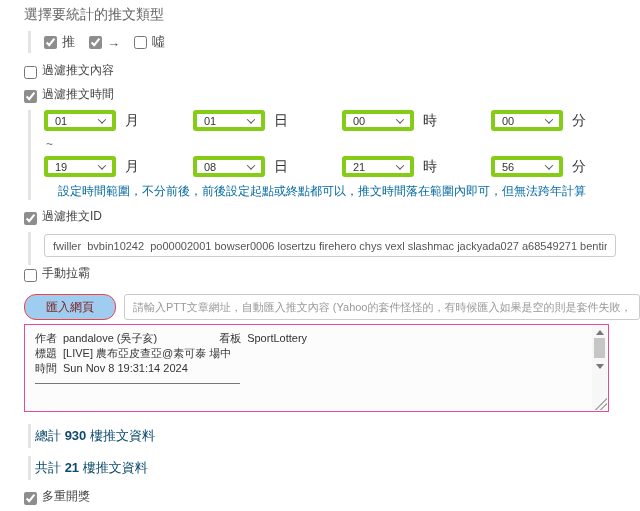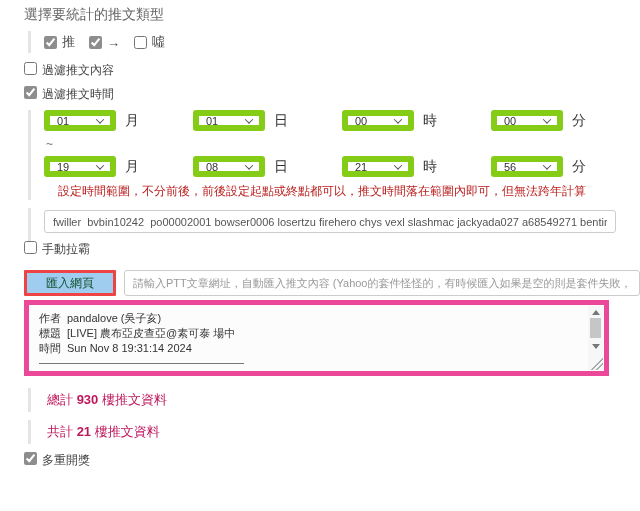--- a/index.html
+++ b/index.html
@@ -4,67 +4,67 @@
 <style>
   * { box-sizing: border-box; margin: 0; padding: 0; }
   html,body { width: 640px; height: 511px; overflow: hidden; background: #fff; }
   body { font-family: "Liberation Sans", "DejaVu Sans", sans-serif; color: #333; }
   .page { padding: 6px 0 0 24px; width: 640px; }
 
   .section-title { font-size: 14px; color: #666; margin-bottom: 7px; }
 
   .indent { border-left: 3px solid #e4e4e4; margin-left: 4px; padding-left: 13px; }
 
-  .check-row { display: flex; align-items: flex-start; font-size: 12px; color: #444; margin-bottom: 7px; }
+  .check-row { display: flex; align-items: flex-end; font-size: 12px; color: #444; margin-bottom: 7px; }
   .check-row input { margin-right: 5px; accent-color: #8d8d8d; }
   .types-row { height: 22px; margin-bottom: 9px; display: flex; align-items: center; }
   .types-row label { display: flex; align-items: center; margin-right: 14px; font-size: 13px; color: #444; }
   .types-row input { margin-right: 5px; accent-color: #8d8d8d; }
 
   .sel { display: inline-flex; align-items: center; justify-content: space-between;
-         width: 74px; height: 21px; border: 6px solid #84cc16; border-radius: 3px;
+         width: 74px; height: 21px; border: 4px solid #84cc16; border-radius: 3px;
          background: #fff; padding: 0 7px; font-size: 11px; color: #333; cursor: default; }
   .chev { width: 6px; height: 6px; border-right: 1.5px solid #555; border-bottom: 1.5px solid #555;
           transform: rotate(45deg) translate(-1px,-1px); }
   .time-row { display: flex; align-items: center; margin-bottom: 6px; }
   .time-unit { font-size: 14px; color: #333; margin-left: 9px; margin-right: 54px; }
   .tilde { font-size: 12px; color: #777; margin: 0 0 5px 2px; }
-  .hint { font-size: 12px; color: #b91c1c; margin: 3px 0 8px; padding-left: 14px; }
+  .hint { font-size: 12px; color: #0369a1; margin: 3px 0 8px; padding-left: 14px; }
 
   .id-input { width: 572px; height: 23px; border: 1px solid #ccc; border-radius: 3px;
               font-size: 11px; color: #555; padding: 0 8px; margin: 2px 0 8px;
               font-family: "Liberation Sans", "DejaVu Sans", sans-serif; }
 
   .import-row { display: flex; align-items: center; margin: 12px 0 4px; }
-  .btn { background: #9fcdf0; border: 3px solid #ef4444; color: #14532d; border-radius: 1px;
+  .btn { background: #9fcdf0; border: 1px solid #ef4444; color: #7f1d1d; border-radius: 12px;
          font-size: 12px; text-align: center; cursor: pointer;
          font-family: "Liberation Sans", "DejaVu Sans", sans-serif; }
   .btn-import { width: 92px; height: 26px; margin-right: 8px; }
   .url-input { flex: 1; width: 485px; height: 26px; border: 1px solid #ccc; border-radius: 3px;
                font-size: 11px; padding: 0 8px; color: #333;
                font-family: "Liberation Sans", "DejaVu Sans", sans-serif; }
   .url-input::placeholder { color: #999; }
 
-  .article-box { position: relative; width: 585px; height: 76px; border: 5px solid #ec4899;
+  .article-box { position: relative; width: 585px; height: 88px; border: 1px solid #ec4899;
                  background: #fcfcfc; padding: 6px 22px 0 10px; font-size: 11px; color: #333;
                  line-height: 15px; overflow: hidden; margin-bottom: 12px; }
   .art-line1 { display: flex; }
   .art-board { margin-left: 62px; }
   .art-label { margin-right: 6px; }
   .art-sep { width: 205px; border-bottom: 1px solid #777; height: 8px; margin-bottom: 10px; }
   .scrollbar { position: absolute; top: 1px; right: 1px; bottom: 1px; width: 15px; background: #f7f7f7; }
   .sb-up { position: absolute; top: 4px; left: 4px; width: 0; height: 0;
            border-left: 4px solid transparent; border-right: 4px solid transparent; border-bottom: 5px solid #777; }
   .sb-thumb { position: absolute; top: 12px; left: 2px; width: 11px; height: 20px; background: #c6c6c6; }
   .sb-down { position: absolute; top: 38px; left: 4px; width: 0; height: 0;
              border-left: 4px solid transparent; border-right: 4px solid transparent; border-top: 5px solid #777; }
   .grip { position: absolute; right: 1px; bottom: 1px; width: 12px; height: 12px;
           background: linear-gradient(135deg, transparent 50%, #aaa 50%, #aaa 57%, transparent 57%, transparent 70%, #aaa 70%, #aaa 77%, transparent 77%); }
 
-  .stat-line { font-size: 13px; color: #be185d; padding: 3px 16px; margin-bottom: 8px; }
+  .stat-line { font-size: 13px; color: #0c4a6e; padding: 3px 4px; margin-bottom: 8px; }
   .stat-line b { font-weight: bold; }
 
   .pledge-row { margin-top: 10px; }
 </style>
 </head>
 <body>
 
 <div class="page">
 
   <div class="section-title">選擇要統計的推文類型</div>
@@ -136,38 +136,43 @@
       <span class="time-unit">時</span>
       <span class="sel">
         <span>56</span>
         <span class="chev"></span>
       </span>
       <span class="time-unit">分</span>
     </div>
     <div class="hint">設定時間範圍，不分前後，前後設定起點或終點都可以，推文時間落在範圍內即可，但無法跨年計算</div>
   </div>
 
+  <label class="check-row">
+    <input type="checkbox" checked="" style="">
+    <span>過濾推文ID</span>
+  </label>
 
   <div class="indent">
     <input class="id-input" type="text" value="fwiller  bvbin10242  po00002001 bowser0006 losertzu firehero chys vexl slashmac jackyada027 a68549271 bentimben michaelwind wiwi12345678 picachui leo727 aafish m" style="">
   </div>
 
   <label class="check-row">
     <input type="checkbox" style="">
     <span>手動拉霸</span>
   </label>
 
   <div class="import-row">
     <button class="btn btn-import">匯入網頁</button>
     <input class="url-input" type="text" placeholder="請輸入PTT文章網址，自動匯入推文內容 (Yahoo的套件怪怪的，有時候匯入如果是空的則是套件失敗，請改用手動複製貼上，感謝orz)" style="">
   </div>
 
   <div class="article-box">
     <div class="art-line1">
       <span><span class="art-label">作者</span><span>pandalove (吳子亥)</span></span>
+      <span class="art-board"><span class="art-label">看板</span><span>SportLottery</span></span>
     </div>
     <div><span class="art-label">標題</span><span>[LIVE] 農布亞皮查亞@素可泰 場中</span></div>
     <div><span class="art-label">時間</span><span>Sun Nov  8 19:31:14 2024</span></div>
     <div class="art-sep"></div>
     <div class="scrollbar">
       <span class="sb-up"></span>
       <span class="sb-thumb"></span>
       <span class="sb-down"></span>
     </div>
     <div class="grip"></div>

